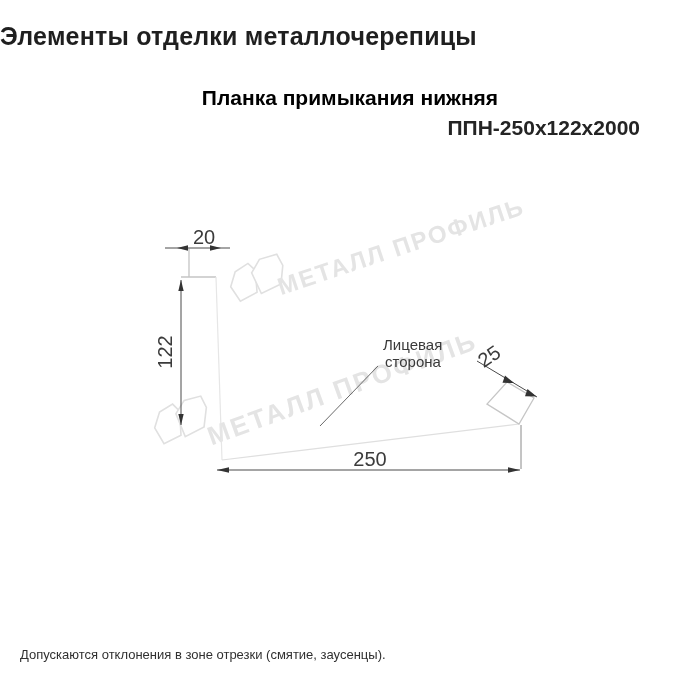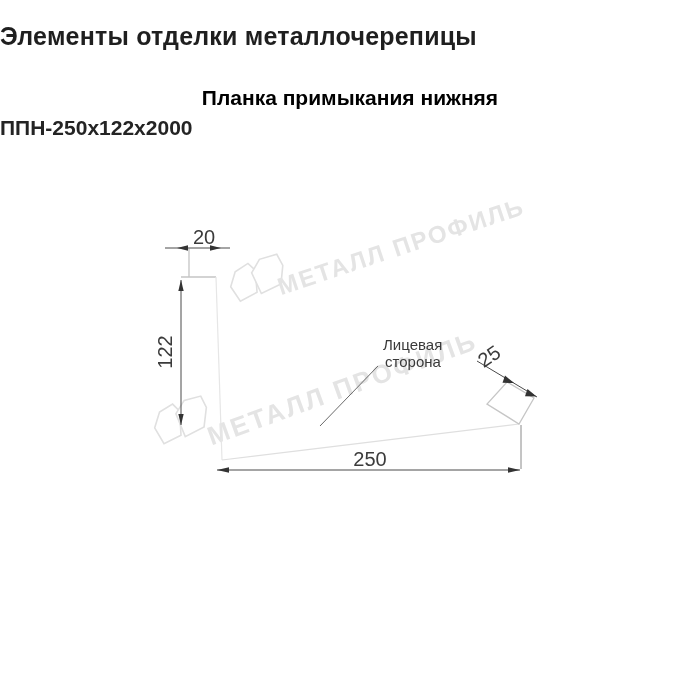--- a/index.html
+++ b/index.html
@@ -10,21 +10,21 @@
   }
   .title{
     position:absolute;left:0;top:22px;width:700px;text-align:left;
     font-size:25px;font-weight:bold;color:#1f1f1f;letter-spacing:0.2px;
   }
   .subtitle{
     position:absolute;left:0;top:86px;width:700px;text-align:center;
     font-size:21px;font-weight:bold;color:#000000;
   }
   .model{
-    position:absolute;left:0;top:116px;width:640px;text-align:left;
+    position:absolute;left:0;top:116px;width:640px;text-align:right;
     font-size:21px;font-weight:bold;color:#242424;
   }
   .watermark-text{
     position:absolute;white-space:nowrap;
     font-weight:bold;color:#e4e4e4;
     transform-origin:left bottom;
     user-select:none;
   }
   .wm-top{left:283px;top:273px;font-size:24px;letter-spacing:2px;transform:rotate(-18.5deg);}
   .wm-bottom{left:214px;top:421px;font-size:26px;letter-spacing:2.5px;transform:rotate(-20deg);}
@@ -104,13 +104,14 @@
     <polygon points="536.5,396.5 527.5,389.1 525,396.3" fill="#333"></polygon>
   </g>
   <text class="dim-text" x="493" y="362" text-anchor="middle" transform="rotate(-34 493 362)">25</text>
 
   <line x1="378" y1="366" x2="320" y2="426" stroke="#6a6a6a" stroke-width="1"></line>
   <text class="face-text" x="383" y="350">Лицевая</text>
   <text class="face-text" x="385" y="367">сторона</text>
 </svg>
 
 <div class="footnotes">
+  <div>Допускаются отклонения в зоне отрезки (смятие, заусенцы).</div>
 </div>
 
 </body></html>

